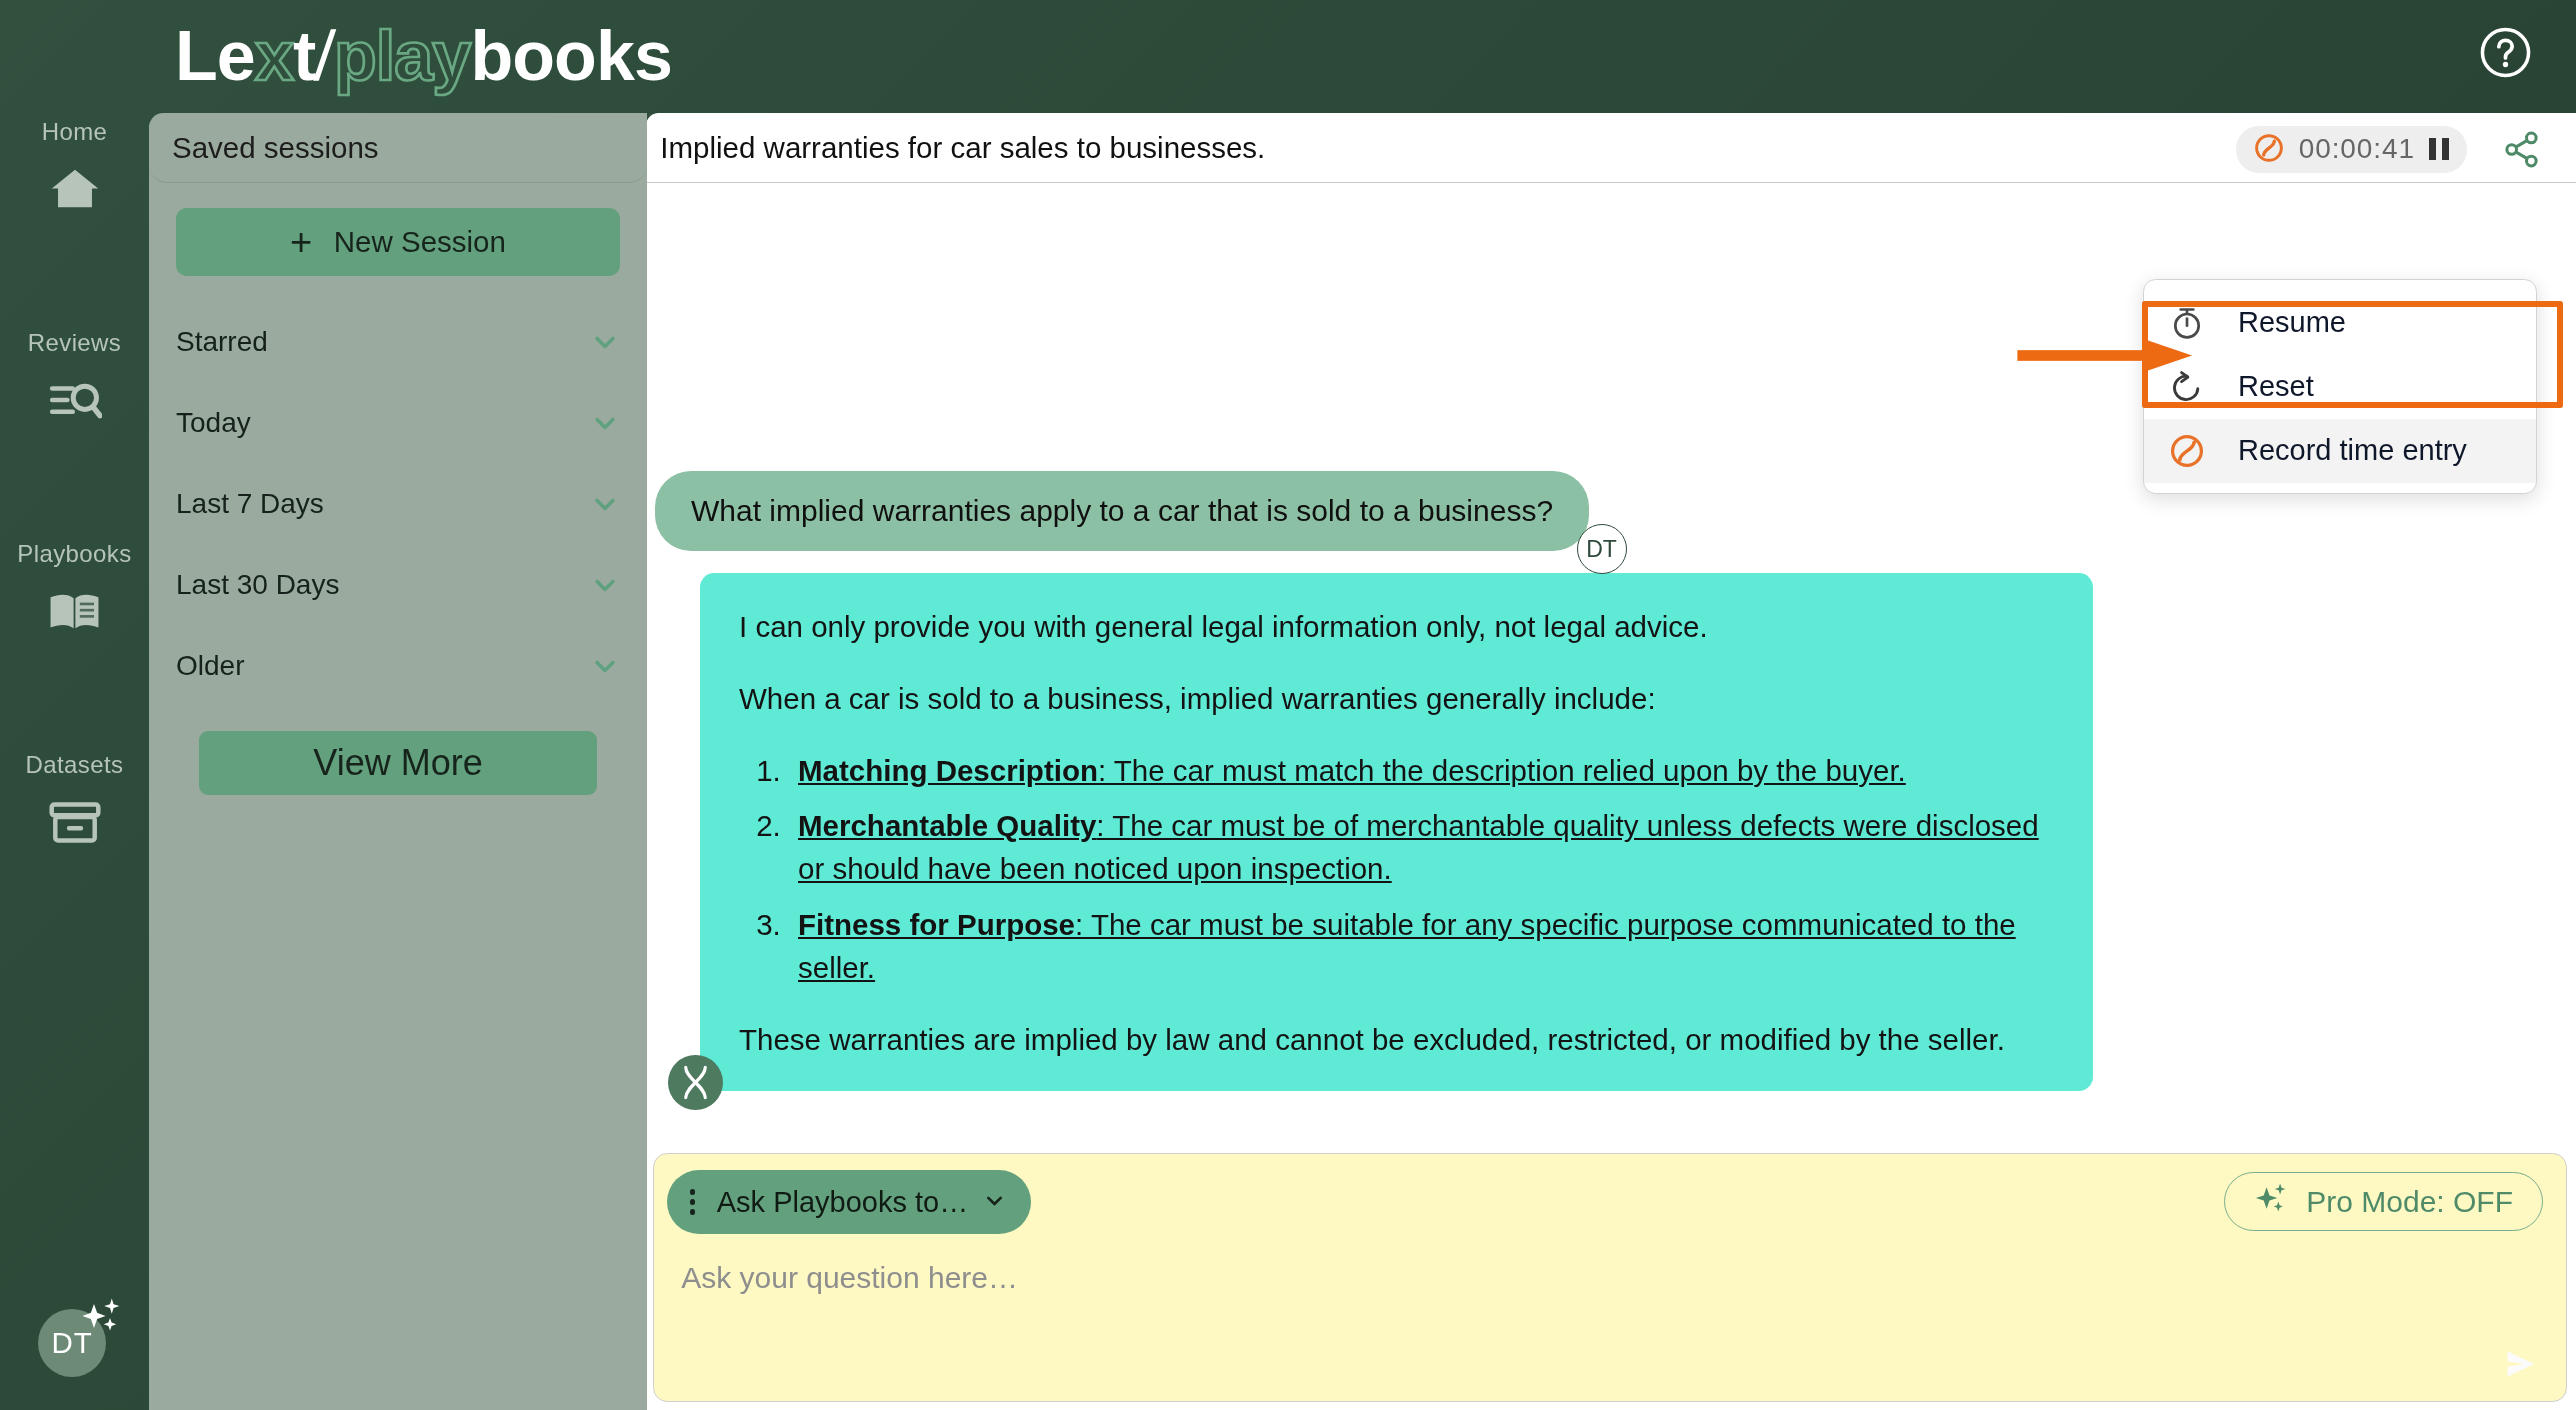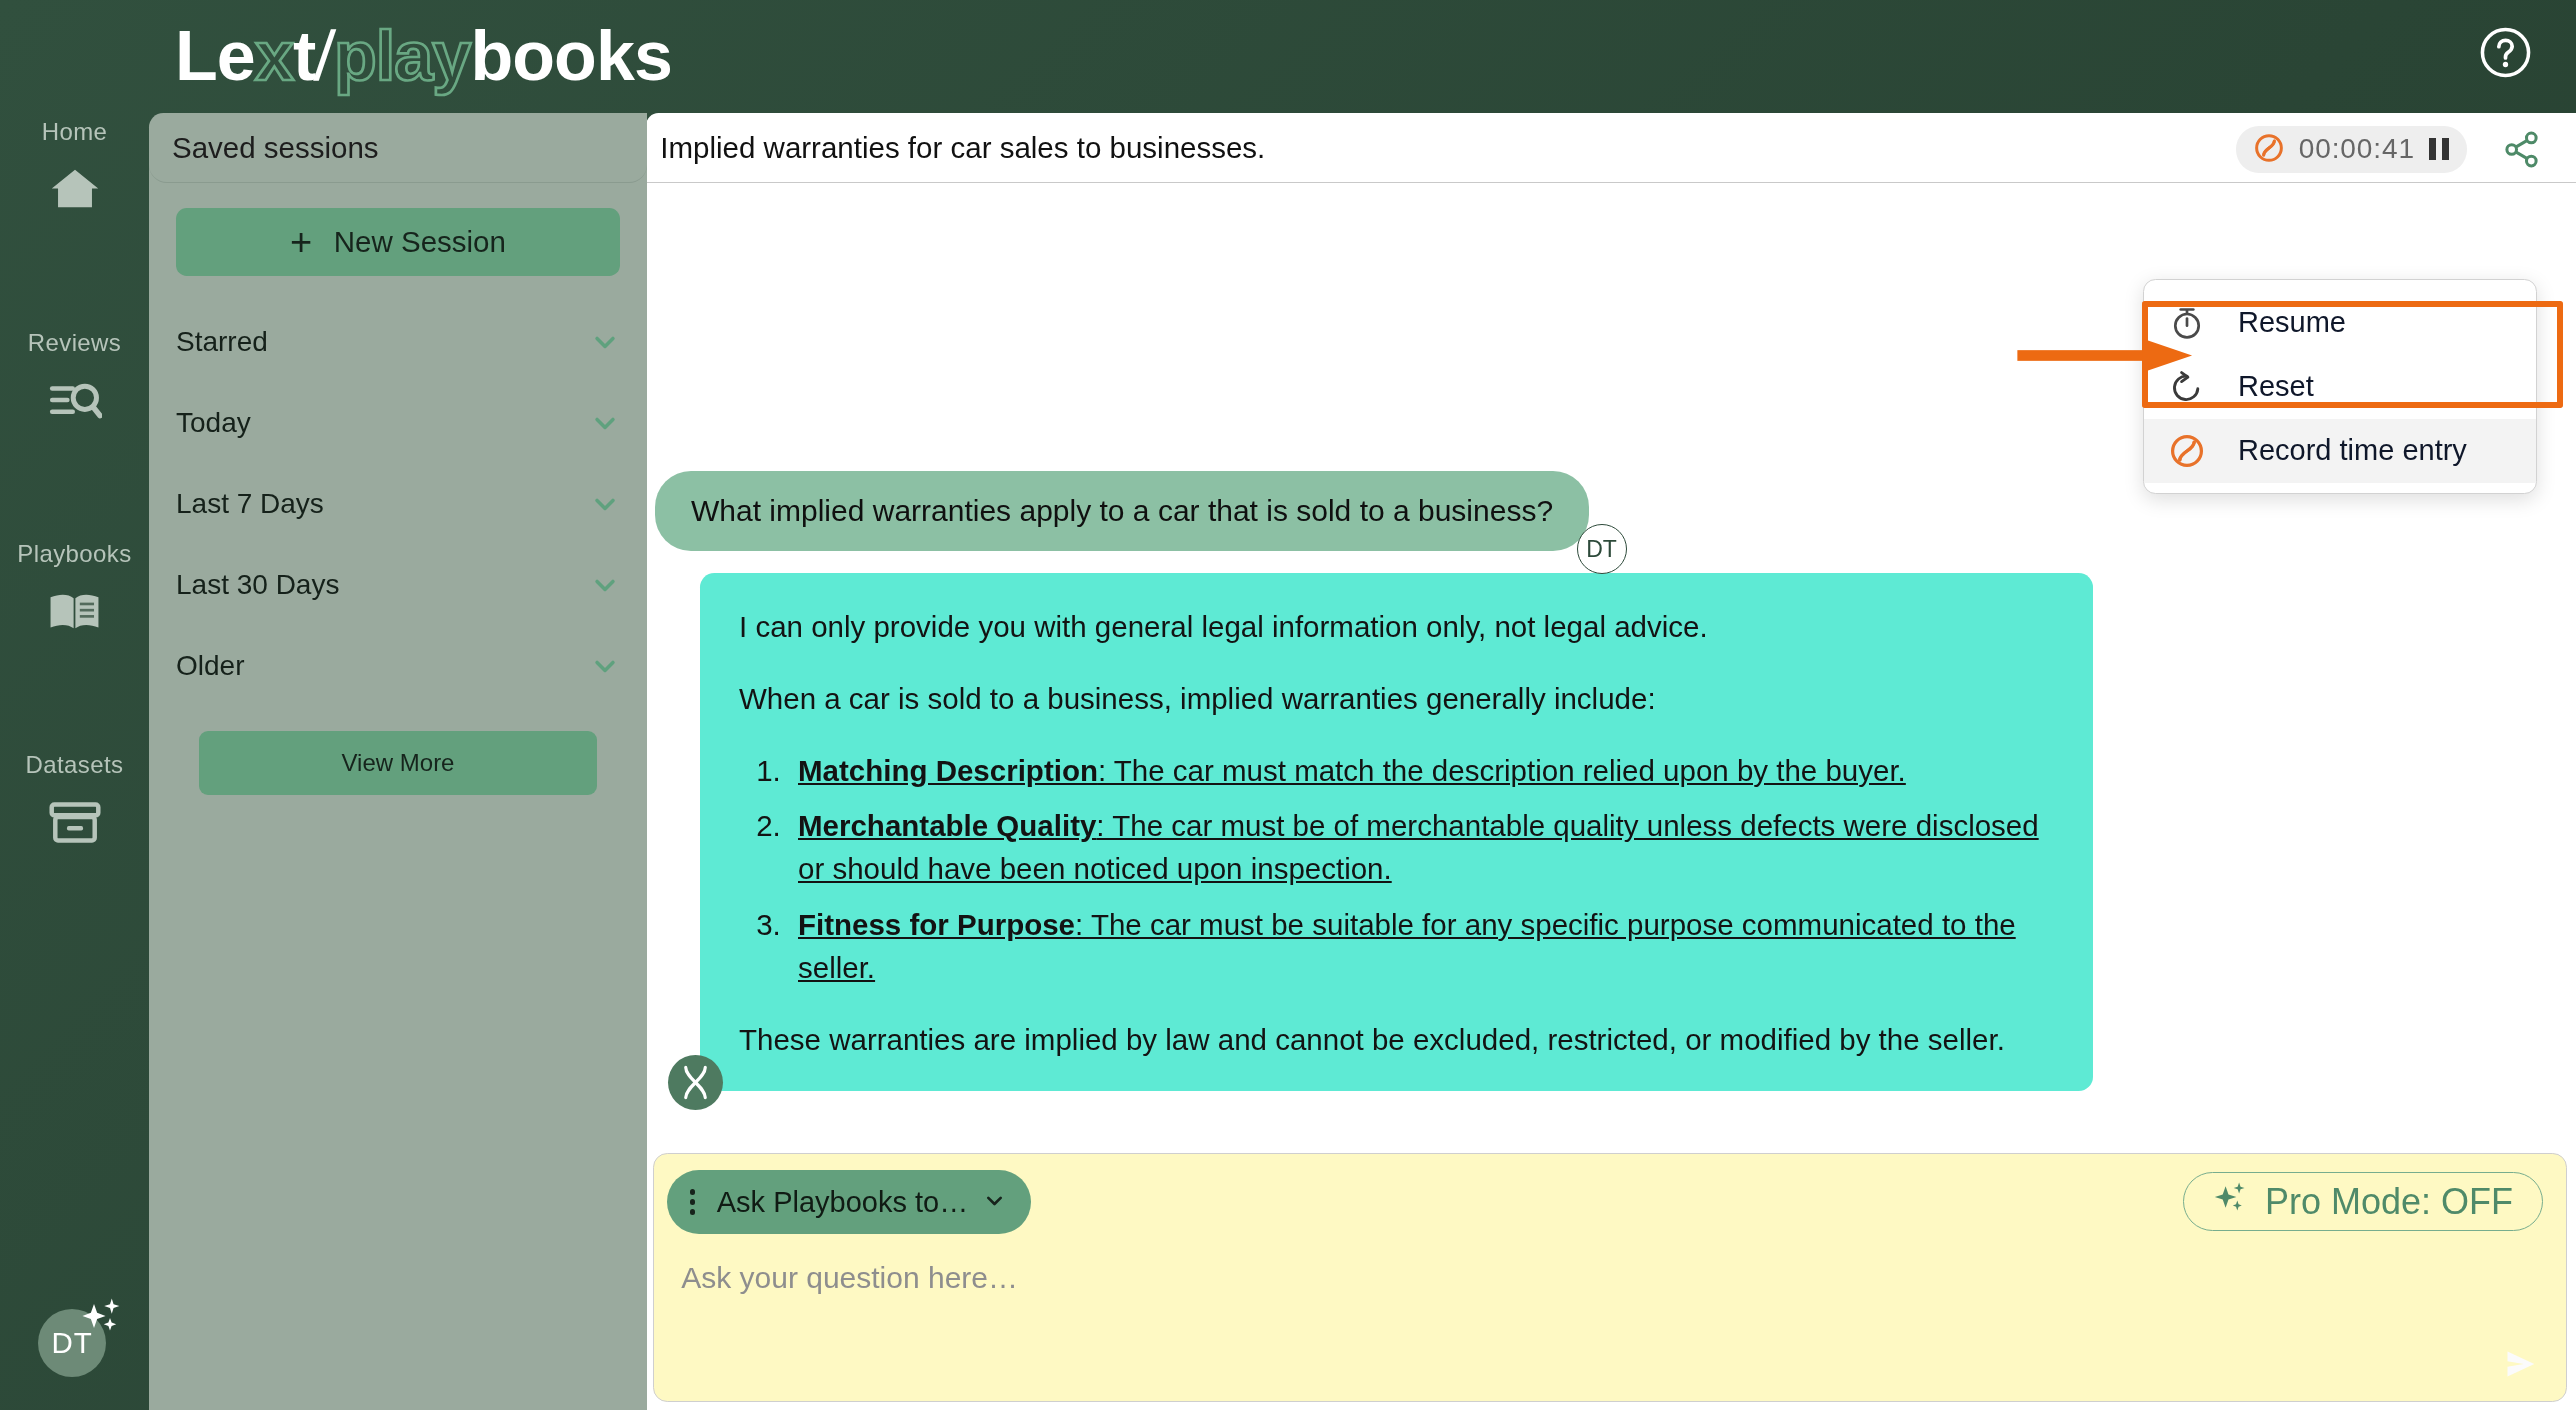--- a/index.html
+++ b/index.html
@@ -110,21 +110,21 @@
     cursor: pointer;
     color: #15211a; font-size: 28px;
   }
   .chev { width: 30px; height: 30px; }
   .view-more {
     margin: 25px 50px 0 50px;
     height: 64px; border-radius: 9px;
     background: #63a07d;
     display: flex; align-items: center; justify-content: center;
     cursor: pointer;
-    color: #16241c; font-size: 24px;
+    color: #16241c; font-size: 36px;
   }
 
   
   .main {
     position: absolute; left: 646px; top: 113px;
     width: 1930px; height: 1298px;
     background: #ffffff;
     border-top-left-radius: 12.5px;
     z-index: 2;
     overflow: hidden;
@@ -262,21 +262,21 @@
   }
   .vdots { display: flex; flex-direction: column; gap: 4.5px; padding: 0 7.2px; }
   .vdots i { width: 5.4px; height: 5.4px; border-radius: 50%; background: #17241c; display: block; }
   .pro-pill {
     position: absolute; right: 23px; top: 18px;
     height: 59px; padding: 0 29px;
     border-radius: 29.5px;
     border: 1.8px solid #77ad8e;
     display: flex; align-items: center; gap: 16px;
     cursor: pointer;
-    color: #4f8a69; font-size: 36px;
+    color: #4f8a69; font-size: 30px;
   }
   .ph {
     position: absolute; left: 27px; top: 107px;
     color: #8e8e8e; font-size: 30px;
     cursor: text;
   }
   .send-btn {
     position: absolute; right: 21.5px; bottom: 12.5px;
     width: 50px; height: 50px; cursor: pointer;
   }

